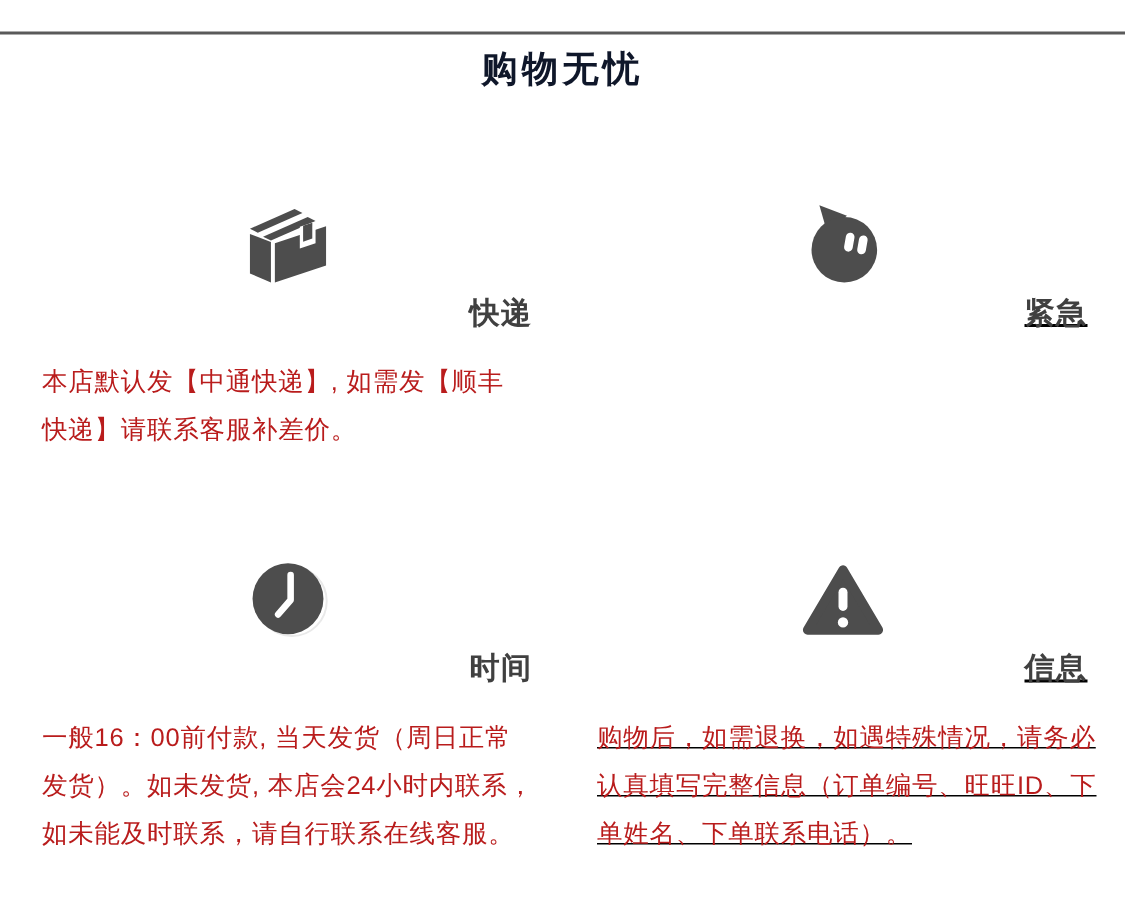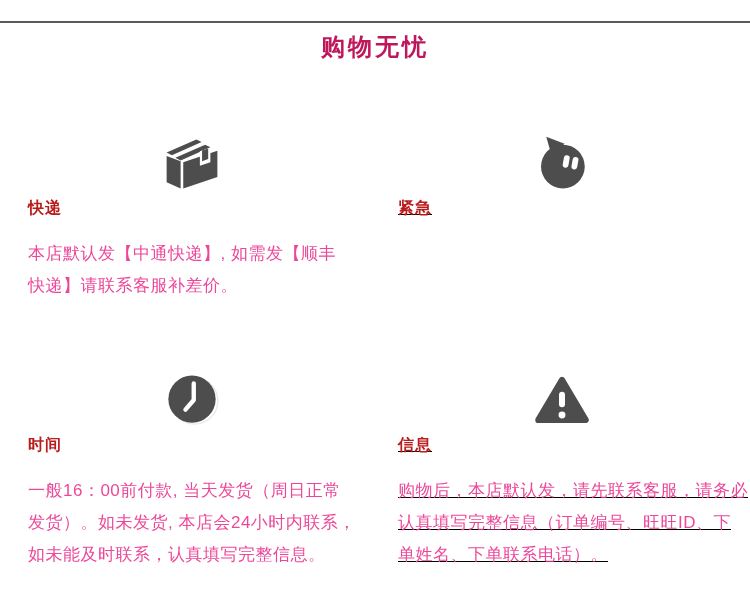--- a/index.html
+++ b/index.html
@@ -9,49 +9,49 @@
     font-family: "Liberation Sans", "DejaVu Sans", sans-serif;
     overflow: hidden;
   }
   .section { margin-top: 21px; border-top: 2px solid #5a5a5a; }
   .page-title {
     margin: 11px 0 0;
     text-align: center;
     font-size: 24px;
     font-weight: bold;
     letter-spacing: 3px;
-    color: #be185d;
+    color: #0f172a;
     line-height: 26px;
   }
   .grid {
     margin-top: 75px;
     display: grid;
     grid-template-columns: 375px 375px;
     grid-template-rows: 237px auto;
   }
   .cell { box-sizing: border-box; }
   .cell.left  { padding: 0 20px 0 28px; }
   .cell.right { padding: 0 25px 0 23px; text-decoration: underline; }
   .icon-block { text-align: center; }
   .icon { display: inline-block; width: 58px; height: 56px; color: #4d4d4d; }
   .icon svg { display: block; width: 100%; height: 100%; }
   .card-label {
     margin-top: 2px;
-    text-align: left;
-    font-size: 16px;
+    text-align: right;
+    font-size: 20px;
     font-weight: bold;
     letter-spacing: 1px;
-    color: #b91c1c;
+    color: #404040;
     line-height: 22px;
   }
   .desc {
     margin: 19px 0 0;
     font-size: 17px;
     line-height: 32px;
-    color: #ec4899;
+    color: #b91c1c;
     letter-spacing: 0.5px;
     white-space: pre;
   }
 </style>
 </head>
 <body>
 
 <div class="section">
   <h2 class="page-title">购物无忧</h2>
 
@@ -95,33 +95,33 @@
           <svg viewBox="0 0 64 64" fill="none" xmlns="http://www.w3.org/2000/svg">
             <circle cx="35" cy="33" r="26.5" stroke="#e9e9e9" stroke-width="1.5"></circle>
             <circle cx="32" cy="31" r="27" fill="currentColor"></circle>
             <path d="M34 13 L34 32 L24.5 43" stroke="#ffffff" stroke-width="5" stroke-linecap="round" stroke-linejoin="round"></path>
           </svg>
         </span>
         <div class="card-label">时间</div>
       </div>
       <p class="desc">一般16：00前付款, 当天发货（周日正常
 发货）。如未发货, 本店会24小时内联系，
-如未能及时联系，认真填写完整信息。</p>
+如未能及时联系，请自行联系在线客服。</p>
     </div>
 
     <div class="cell right">
       <div class="icon-block">
         <span class="icon">
           <svg viewBox="0 0 64 60" xmlns="http://www.w3.org/2000/svg">
             <path d="M32 8 L58 52 L6 52 Z" fill="currentColor" stroke="currentColor" stroke-width="7" stroke-linejoin="round"></path>
             <rect x="28.7" y="21" width="6.6" height="17" rx="3.3" fill="#ffffff"></rect>
             <circle cx="32" cy="46.5" r="3.8" fill="#ffffff"></circle>
           </svg>
         </span>
         <div class="card-label">信息</div>
       </div>
-      <p class="desc">购物后，本店默认发，请先联系客服，请务必
+      <p class="desc">购物后，如需退换，如遇特殊情况，请务必
 认真填写完整信息（订单编号、旺旺ID、下
 单姓名、下单联系电话）。</p>
     </div>
 
   </div>
 </div>
 
 </body></html>

